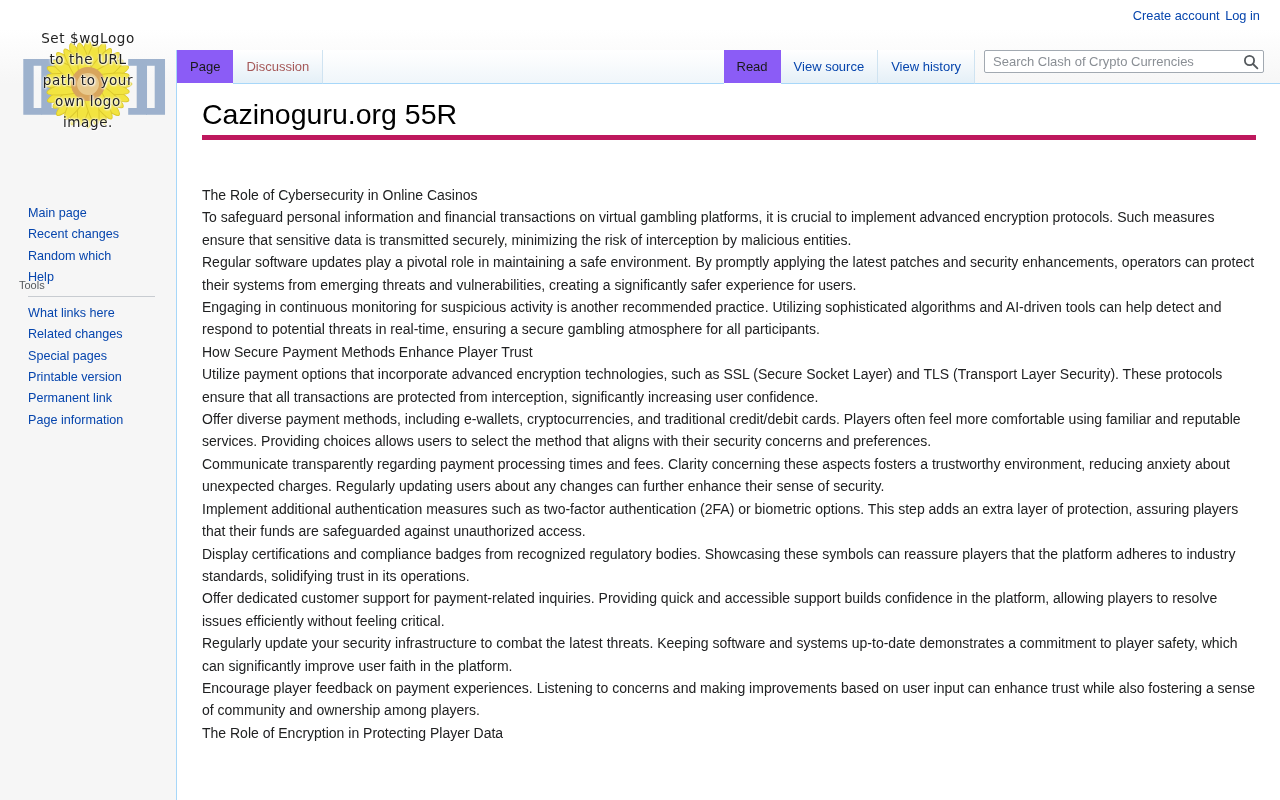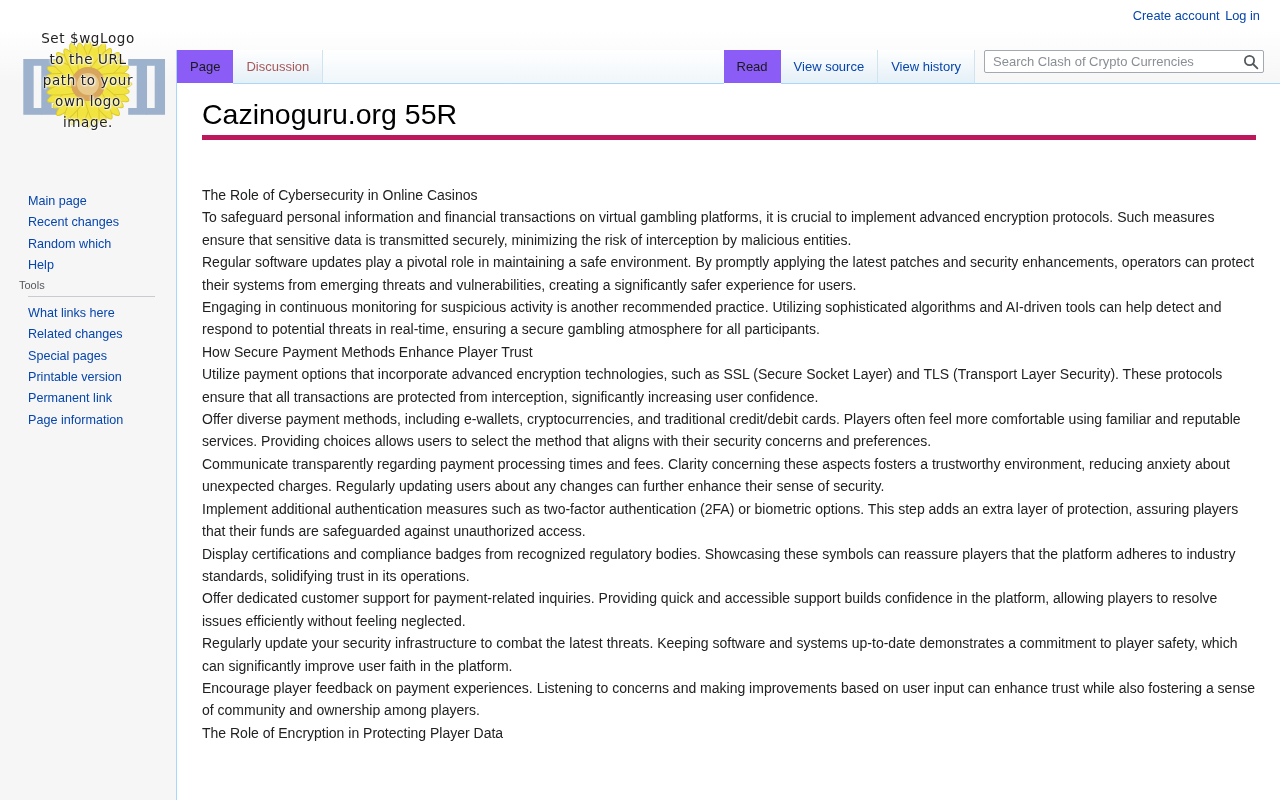--- a/index.html
+++ b/index.html
@@ -35,21 +35,21 @@
     position:absolute; top:4px; left:0; width:160px;
     text-align:center;
     font-family:"DejaVu Sans", sans-serif;
     font-size:13.5px; line-height:21px; color:#222;
     letter-spacing:0.6px;
     text-shadow:0 0 2px #fff, 0 0 3px #fff, 1px 1px 2px #fff;
   }
   .side-list { list-style:none; }
   .side-list li { padding:2.8px 0; line-height:13.8px; }
   .side-list a { color:#0645ad; font-size:12.6px; text-decoration:none; }
-  #p-nav { position:absolute; top:190px; left:28px; }
+  #p-nav { position:absolute; top:202px; left:28px; }
   #tools-heading {
     position:absolute; top:279px; left:19px;
     font-size:11px; color:#54595d;
   }
   #tools-divider {
     position:absolute; top:296px; left:28px; width:127px;
     border-top:1px solid #c8ccd1;
   }
   #p-tools { position:absolute; top:302px; left:28px; }
 
@@ -235,18 +235,18 @@
     <p>The Role of Cybersecurity in Online Casinos</p>
     <p>To safeguard personal information and financial transactions on virtual gambling platforms, it is crucial to implement advanced encryption protocols. Such measures ensure that sensitive data is transmitted securely, minimizing the risk of interception by malicious entities.</p>
     <p>Regular software updates play a pivotal role in maintaining a safe environment. By promptly applying the latest patches and security enhancements, operators can protect their systems from emerging threats and vulnerabilities, creating a significantly safer experience for users.</p>
     <p>Engaging in continuous monitoring for suspicious activity is another recommended practice. Utilizing sophisticated algorithms and AI-driven tools can help detect and respond to potential threats in real-time, ensuring a secure gambling atmosphere for all participants.</p>
     <p>How Secure Payment Methods Enhance Player Trust</p>
     <p>Utilize payment options that incorporate advanced encryption technologies, such as SSL (Secure Socket Layer) and TLS (Transport Layer Security). These protocols ensure that all transactions are protected from interception, significantly increasing user confidence.</p>
     <p>Offer diverse payment methods, including e-wallets, cryptocurrencies, and traditional credit/debit cards. Players often feel more comfortable using familiar and reputable services. Providing choices allows users to select the method that aligns with their security concerns and preferences.</p>
     <p>Communicate transparently regarding payment processing times and fees. Clarity concerning these aspects fosters a trustworthy environment, reducing anxiety about unexpected charges. Regularly updating users about any changes can further enhance their sense of security.</p>
     <p>Implement additional authentication measures such as two-factor authentication (2FA) or biometric options. This step adds an extra layer of protection, assuring players that their funds are safeguarded against unauthorized access.</p>
     <p>Display certifications and compliance badges from recognized regulatory bodies. Showcasing these symbols can reassure players that the platform adheres to industry standards, solidifying trust in its operations.</p>
-    <p>Offer dedicated customer support for payment-related inquiries. Providing quick and accessible support builds confidence in the platform, allowing players to resolve issues efficiently without feeling neglected.</p>
+    <p>Offer dedicated customer support for payment-related inquiries. Providing quick and accessible support builds confidence in the platform, allowing players to resolve issues efficiently without feeling critical.</p>
     <p>Regularly update your security infrastructure to combat the latest threats. Keeping software and systems up-to-date demonstrates a commitment to player safety, which can significantly improve user faith in the platform.</p>
     <p>Encourage player feedback on payment experiences. Listening to concerns and making improvements based on user input can enhance trust while also fostering a sense of community and ownership among players.</p>
     <p>The Role of Encryption in Protecting Player Data</p>
   </div>
 </div>
 
 </body></html>

